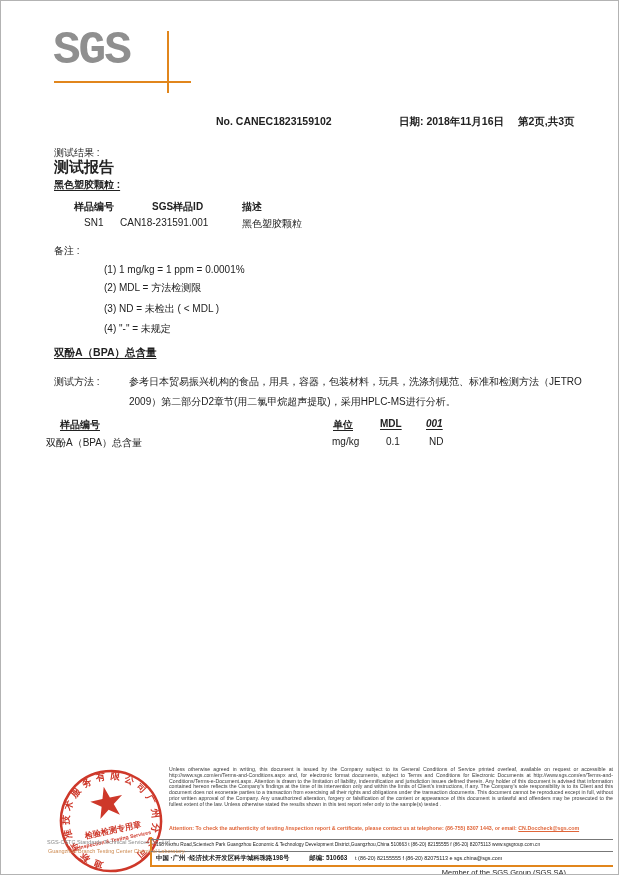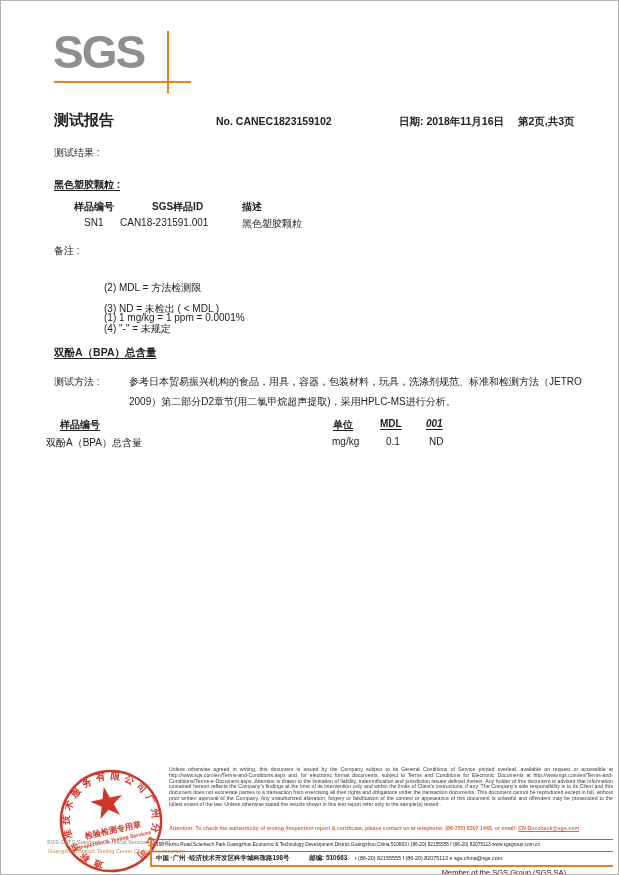--- a/index.html
+++ b/index.html
@@ -5,25 +5,25 @@
   * { margin:0; padding:0; box-sizing:border-box; }
   html,body { background:#fff; }
   .page {
     position:relative; width:619px; height:875px; background:#fff;
     border:1px solid #b3b3b3; overflow:hidden;
     font-family:"Liberation Sans", sans-serif; color:#1a1a1a;
   }
   .abs { position:absolute; }
 
   
-  .logo-text { font-weight:bold; font-size:46px; color:#8f8f8f; letter-spacing:-2px; }
+  .logo-text { font-weight:bold; font-size:46px; color:#8f8f8f; letter-spacing:-2px;font-family:Liberation Mono, monospace; }
   .orange { background:#e1861c; }
 
   
-  .doc-title { font-size:15px; font-weight:bold; color:#222; }
+  .doc-title { font-size:15px; font-weight:bold; color:#222;margin-top:47px; }
   .hdr-txt  { font-size:10.5px; color:#222; }
   .hdr-bold { font-weight:bold; }
 
   .body-txt { font-size:10px; color:#222; }
   .bold { font-weight:bold; }
   .ul { text-decoration:underline; text-underline-offset:2px; }
   .italic { font-style:italic; }
 
   .method-text { font-size:10px; line-height:19.5px; color:#222; width:480px; }
 
@@ -64,21 +64,21 @@
   <div class="abs body-txt bold ul" style="left:53px; top:177px;">黑色塑胶颗粒 :</div>
 
   <div class="abs body-txt bold" style="left:66px; top:199px;margin-left:7px;">样品编号</div>
   <div class="abs body-txt bold" style="left:151px; top:199px;">SGS样品ID</div>
   <div class="abs body-txt bold" style="left:241px; top:199px;">描述</div>
   <div class="abs body-txt" style="left:83px; top:216px;">SN1</div>
   <div class="abs body-txt" style="left:119px; top:216px;">CAN18-231591.001</div>
   <div class="abs body-txt" style="left:241px; top:216px;">黑色塑胶颗粒</div>
 
   <div class="abs body-txt" style="left:53px; top:243px;">备注 :</div>
-  <div class="abs body-txt" style="left:103px; top:263px;margin-top:48px;">(1) 1 mg/kg = 1 ppm = 0.0001%</div>
+  <div class="abs body-txt" style="left:103px; top:263px;">(1) 1 mg/kg = 1 ppm = 0.0001%</div>
   <div class="abs body-txt" style="left:103px; top:280px;text-align:center;">(2) MDL = 方法检测限</div>
   <div class="abs body-txt" style="left:103px; top:301px;">(3) ND = 未检出 ( &lt; MDL )</div>
   <div class="abs body-txt" style="left:103px; top:321px;">(4) "-" = 未规定</div>
 
   <div class="abs body-txt bold ul" style="left:53px; top:345px; font-size:10.5px;">双酚A（BPA）总含量</div>
 
   <div class="abs body-txt" style="left:53px; top:374px;">测试方法 :</div>
   <div class="abs method-text" style="left:128px; top:371px;">参考日本贸易振兴机构的食品，用具，容器，包装材料，玩具，洗涤剂规范、标准和检测方法（JETRO 2009）第二部分D2章节(用二氯甲烷超声提取)，采用HPLC-MS进行分析。</div>
 
   <div class="abs body-txt bold ul" style="left:59px; top:417px;">样品编号</div>

